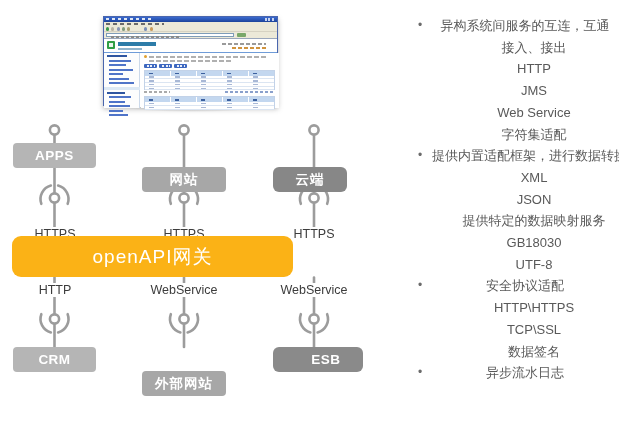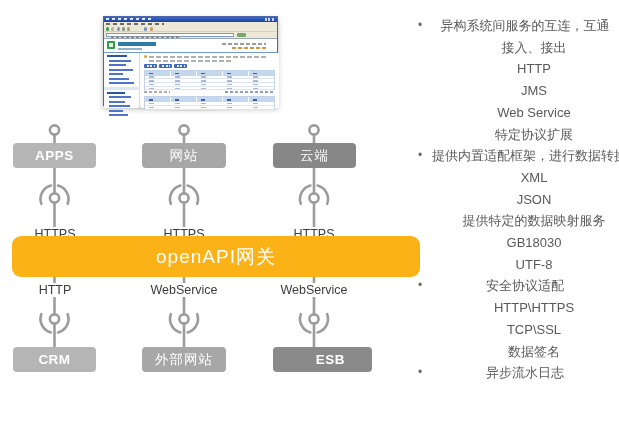--- a/index.html
+++ b/index.html
@@ -5,32 +5,32 @@
   html,body{margin:0;padding:0;background:#fff;}
   body{font-family:"Liberation Sans","DejaVu Sans",sans-serif;}
   .slide{position:relative;width:619px;height:431px;background:#fff;overflow:hidden;}
 
   
   .wires{position:absolute;left:0;top:0;width:619px;height:431px;z-index:1;pointer-events:none;}
 
   
   .node{position:absolute;height:25px;border-radius:4px;z-index:3;
         color:#fff;font-size:13.5px;font-weight:600;text-align:center;line-height:25px;letter-spacing:.5px;}
-  .n-cjk{font-weight:400;letter-spacing:1px;}
+  .n-cjk{font-weight:700;letter-spacing:1px;margin-top:24px;}
   .top-row{top:143px;} .bot-row{top:347px;}
-  .col1{left:13px;width:83px;} .col2{left:142px;width:84px;} .col3{left:273px;width:83px;}
+  .col1{left:13px;width:83px;} .col2{left:142px;width:84px;} .col3{left:273px;width:74px;border-radius:6px;}
 
   
   .proto{position:absolute;z-index:3;transform:translateX(-50%);
          background:#fff;padding:0 3px;font-size:12.5px;color:#3c3c3c;line-height:14px;}
   .proto.t{top:211px;margin-top:16px;} .proto.b{top:283px;}
   .px1{left:55px;} .px2{left:184px;} .px3{left:314px;}
 
   
-  .gateway{position:absolute;left:12px;top:236px;width:408px;height:41px;border-radius:9px;z-index:3;
+  .gateway{position:absolute;left:12px;top:236px;width:281px;height:41px;border-radius:9px;z-index:3;
            color:#fff;font-size:19px;text-align:center;line-height:41px;letter-spacing:1px;}
 
   
   .notes{position:absolute;left:414px;top:15px;width:204px;z-index:3;
          font-size:13px;color:#595959;line-height:21.7px;}
   .note{position:relative;padding-left:18px;white-space:nowrap;text-align:center;}
   .note.lvl1{padding-left:36px;}
   .note.lvl0::before{content:"\2022";position:absolute;left:4px;top:0;color:#6b6b6b;font-size:12px;}
 
   
@@ -261,21 +261,21 @@
   <div class="node bot-row col1" style="background: rgb(181, 181, 181);">CRM</div>
   <div class="node n-cjk bot-row col2" style="background: rgb(167, 167, 167);">外部网站</div>
   <div class="node bot-row col3" style="background: rgb(138, 138, 138); padding-left: 16px;">ESB</div>
 
   <div class="notes">
     <div class="note lvl0">异构系统间服务的互连，互通</div>
     <div class="note lvl1">接入、接出</div>
     <div class="note lvl1">HTTP</div>
     <div class="note lvl1">JMS</div>
     <div class="note lvl1">Web Service</div>
-    <div class="note lvl1">特定协议扩展</div>
+    <div class="note lvl1">字符集适配</div>
     <div class="note lvl0">提供内置适配框架，进行数据转换</div>
     <div class="note lvl1">XML</div>
     <div class="note lvl1">JSON</div>
     <div class="note lvl1">提供特定的数据映射服务</div>
     <div class="note lvl1">GB18030</div>
     <div class="note lvl1">UTF-8</div>
     <div class="note lvl0">安全协议适配</div>
     <div class="note lvl1">HTTP\HTTPS</div>
     <div class="note lvl1">TCP\SSL</div>
     <div class="note lvl1">数据签名</div>

